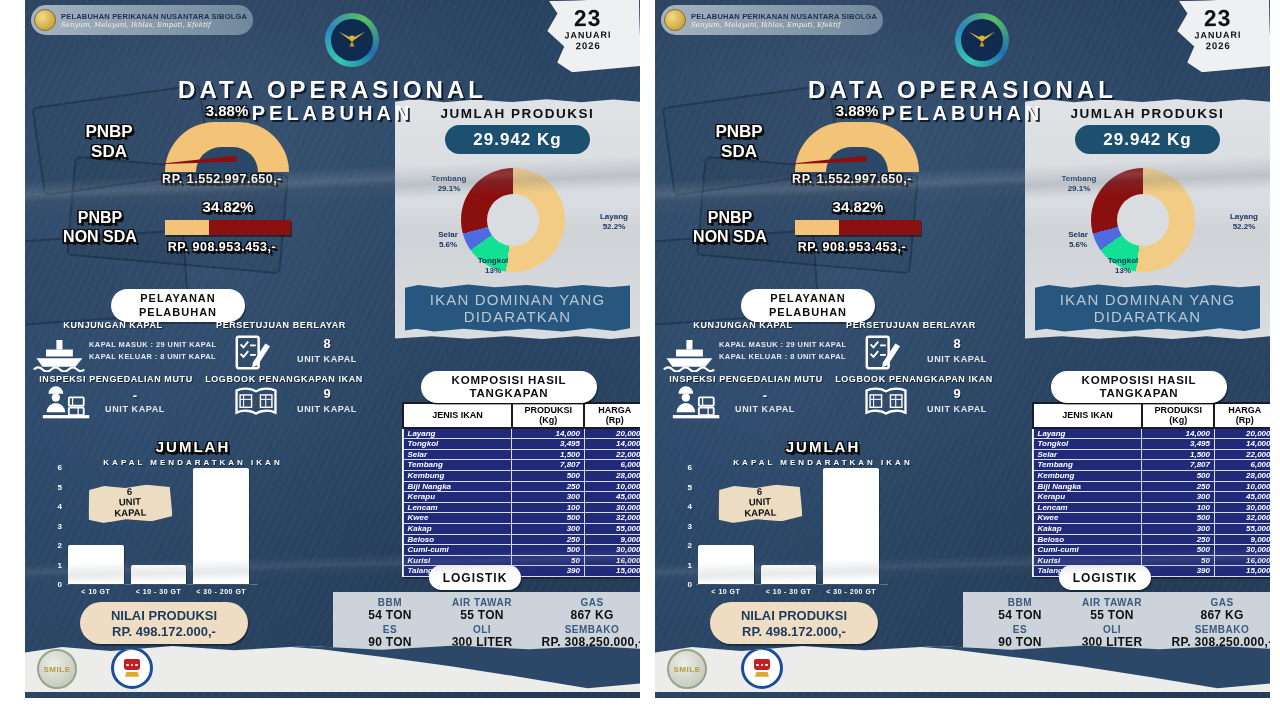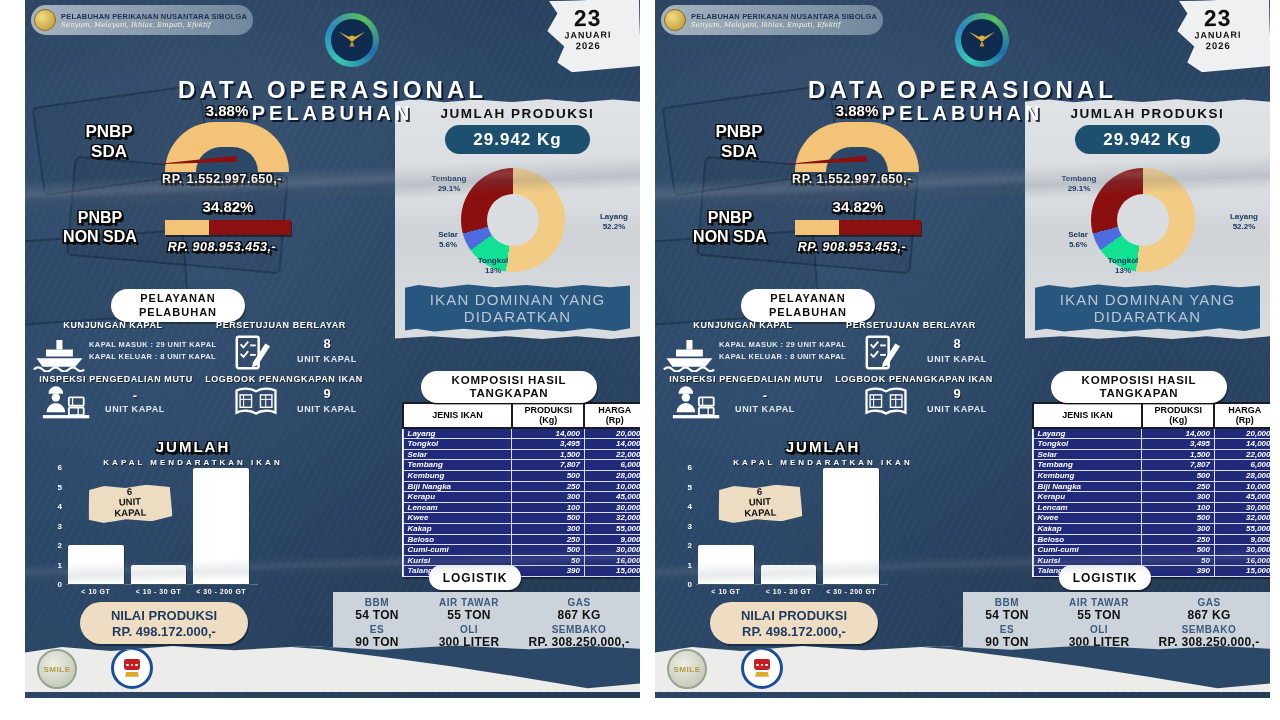--- a/index.html
+++ b/index.html
@@ -78,21 +78,21 @@
   .sda-value { position:absolute; left:92px; top:172px; width:210px; text-align:center;
     font-size:12.5px; letter-spacing:.5px; z-index:20; }
   .nonsda-label { position:absolute; left:10px; top:208px; width:130px; text-align:center;
     font-size:16px; line-height:1.2; z-index:20; }
   .nonsda-percent { position:absolute; left:140px; top:198px; width:126px; text-align:center;
     font-size:15px; z-index:20; }
   .nonsda-bar { position:absolute; left:140px; top:220px; width:126px; height:15px; z-index:15;
     background:#8a1110; box-shadow:1px 2px 0 rgba(0,0,0,.45); }
   .nonsda-fill { height:100%; background:#f3c377; }
   .nonsda-value { position:absolute; left:92px; top:240px; width:210px; text-align:center;
-    font-size:12.5px; letter-spacing:.5px; z-index:20;font-style:italic; }
+    font-size:12.5px; letter-spacing:.5px; z-index:20; }
 
   
   .prod-panel { position:absolute; left:370px; top:98px; width:245px; height:242px; z-index:15;
     background:linear-gradient(180deg,#e0e3e6 0%,#d8dbdf 45%,#cfd3d7 55%,#dadde0 100%);
     clip-path:polygon(0 1.6%,8% .4%,20% 1.8%,33% .6%,48% 1.7%,62% .5%,76% 1.8%,89% .6%,100% 1.6%,
                       100% 98.4%,88% 99.6%,74% 98.5%,60% 99.6%,45% 98.4%,30% 99.5%,15% 98.5%,0 99.4%); }
   .prod-title { position:absolute; left:0; top:8px; width:100%; text-align:center;
     font-size:13.5px; font-weight:bold; letter-spacing:1.5px; color:#101010; }
   .prod-total-pill { position:absolute; left:50px; top:27px; width:145px; height:29px;
     border-radius:15px; background:#1d506e; color:#fff; font-size:17px; font-weight:bold;
@@ -170,21 +170,21 @@
   .komposisi-table td:first-child { text-align:left; }
   .komposisi-table td:nth-child(2), .komposisi-table td:nth-child(3) { text-align:right; }
 
   
   .logistik-pill { position:absolute; left:404px; top:565px; width:92px; height:25px; z-index:20;
     background:#fff; border-radius:13px; display:flex; align-items:center; justify-content:center;
     font-size:12px; font-weight:bold; color:#0d0d0d; letter-spacing:1px;
     box-shadow:1px 2px 0 rgba(0,0,0,.35); }
   .logistik-panel { position:absolute; left:308px; top:592px; width:344px; height:62px; z-index:15;
     background:#ccd3da; display:grid; grid-template-columns:80px 104px 116px;
-    grid-template-rows:1fr 1fr; align-items:center; padding:4px 4px; }
+    grid-template-rows:1fr 1fr; align-items:center; padding:4px 17px; }
   .lg-cell { text-align:center; }
   .lg-label { font-size:10px; font-weight:bold; color:#3c5a7d; letter-spacing:.5px; }
   .lg-value { font-size:12px; font-weight:bold; color:#101010; letter-spacing:.3px; }
 
   
   .footer-band { position:absolute; left:0; top:645px; width:615px; height:47px; z-index:30;
     background:#ecedetc; background:#ecedeb; overflow:hidden;
     clip-path:polygon(0 16%,6% 4%,14% 13%,24% 2%,34% 11%,46% 2%,58% 10%,70% 1%,82% 9%,92% 2%,100% 8%,100% 100%,0 100%); }
   .footer-wave { position:absolute; left:240px; top:0; width:375px; height:100%; background:#2c4868;
     clip-path:polygon(0 0,100% 0,100% 82%,86% 92%,68% 68%,50% 46%,32% 26%,15% 9%); }

